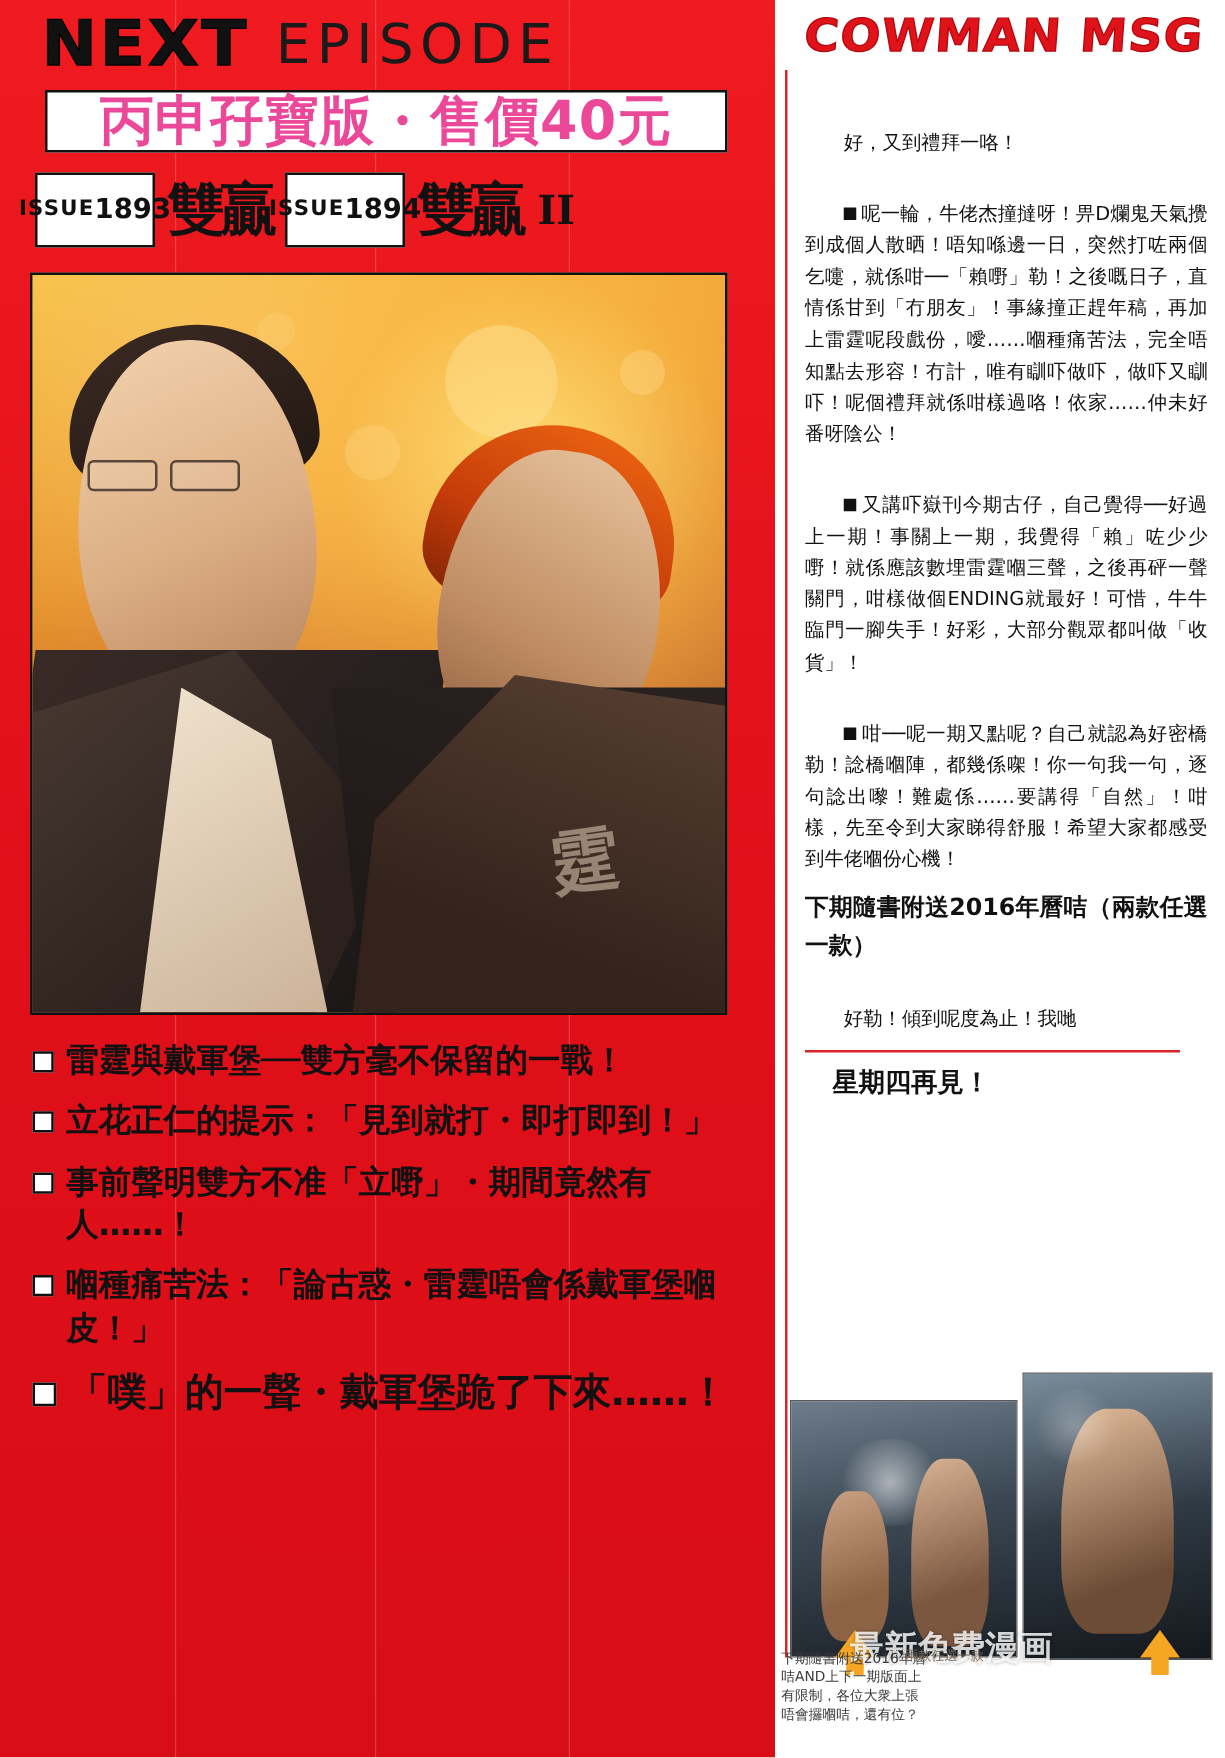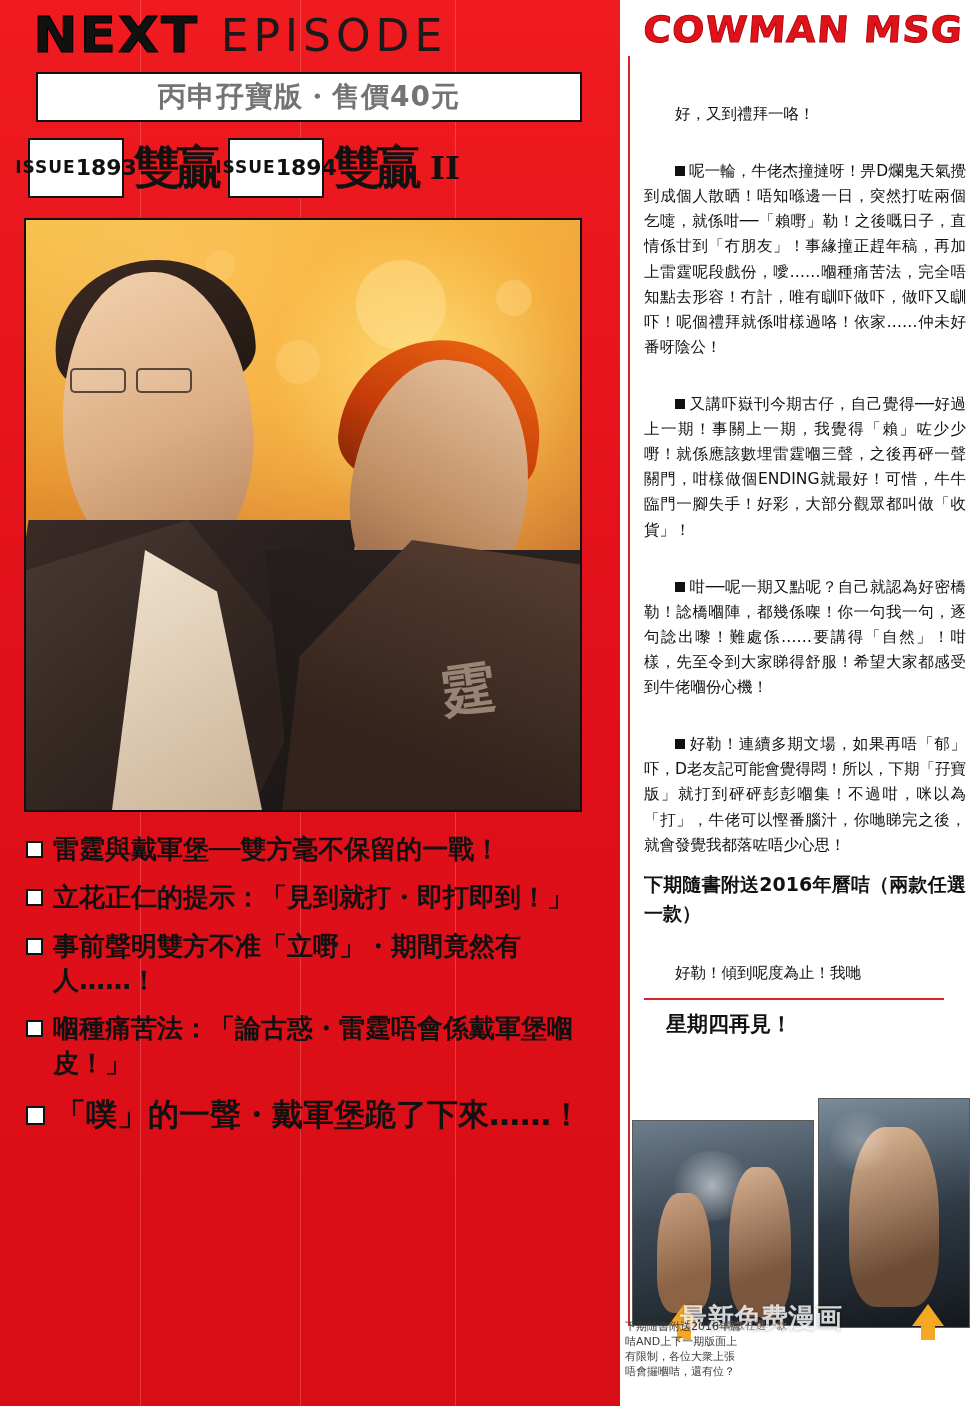--- a/index.html
+++ b/index.html
@@ -66,22 +66,22 @@
     position: absolute;
     left: 36px; top: 72px;
     width: 546px; height: 50px;
     background: #ffffff;
     border: 2px solid #111;
     display: flex; align-items: center; justify-content: center;
   }
   #price-text {
     font-family: "DejaVu Sans", sans-serif;
     font-weight: bold;
-    font-size: 28px;
-    color: #737373;
+    font-size: 43px;
+    color: #ec4899;
     letter-spacing: 1px;
   }
 
   
   #issue-row {
     position: absolute;
     left: 28px; top: 132px;
     width: 570px; height: 72px;
     display: flex; align-items: center;
   }
@@ -526,23 +526,20 @@
       </p>
       <p class="para indent">
         <span class="sq"></span><span>呢一輪，牛佬杰撞撻呀！畀D爛鬼天氣攪到成個人散晒！唔知喺邊一日，突然打咗兩個乞嚏，就係咁──「賴嘢」勒！之後嘅日子，直情係甘到「冇朋友」！事緣撞正趕年稿，再加上雷霆呢段戲份，噯……嗰種痛苦法，完全唔知點去形容！冇計，唯有瞓吓做吓，做吓又瞓吓！呢個禮拜就係咁樣過咯！依家……仲未好番呀陰公！</span>
       </p>
       <p class="para indent">
         <span class="sq"></span><span>又講吓嶽刊今期古仔，自己覺得──好過上一期！事關上一期，我覺得「賴」咗少少嘢！就係應該數埋雷霆嗰三聲，之後再砰一聲關門，咁樣做個ENDING就最好！可惜，牛牛臨門一腳失手！好彩，大部分觀眾都叫做「收貨」！</span>
       </p>
       <p class="para indent">
         <span class="sq"></span><span>咁──呢一期又點呢？自己就認為好密橋勒！諗橋嗰陣，都幾係㗎！你一句我一句，逐句諗出嚟！難處係……要講得「自然」！咁樣，先至令到大家睇得舒服！希望大家都感受到牛佬嗰份心機！</span>
       </p>
-      <p class="para indent">
-        <span class="sq"></span><span>好勒！連續多期文場，如果再唔「郁」吓，D老友記可能會覺得悶！所以，下期「孖寶版」就打到砰砰彭彭嗰集！不過咁，咪以為「打」，牛佬可以慳番腦汁，你哋睇完之後，就會發覺我都落咗唔少心思！</span>
-      </p>
 
       <div class="notice">下期隨書附送2016年曆咭（兩款任選一款）</div>
 
       <p class="para indent">好勒！傾到呢度為止！我哋</p>
 
       <div id="signoff-rule"></div>
       <div class="signoff">星期四再見！</div>
     </div>
   </div>
 

